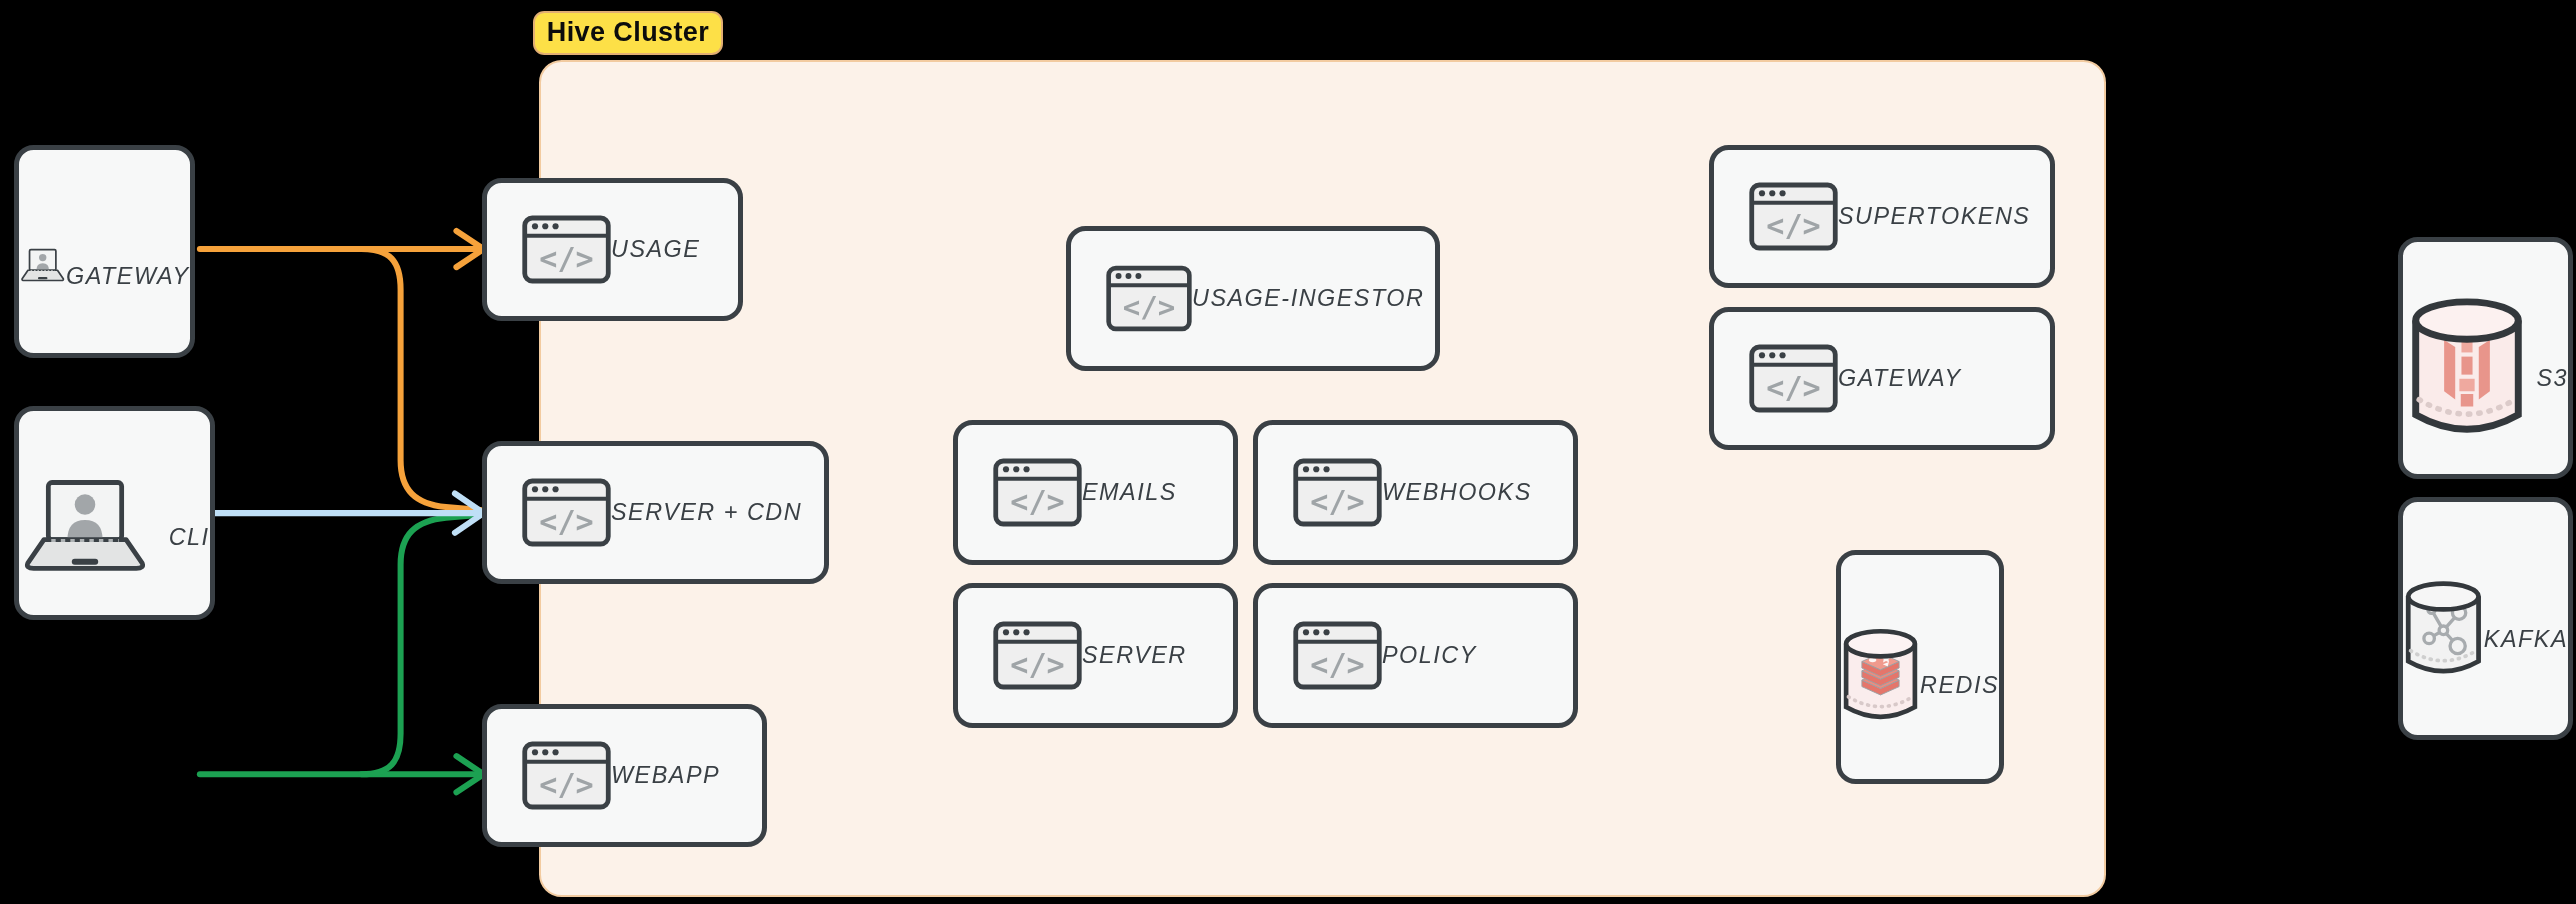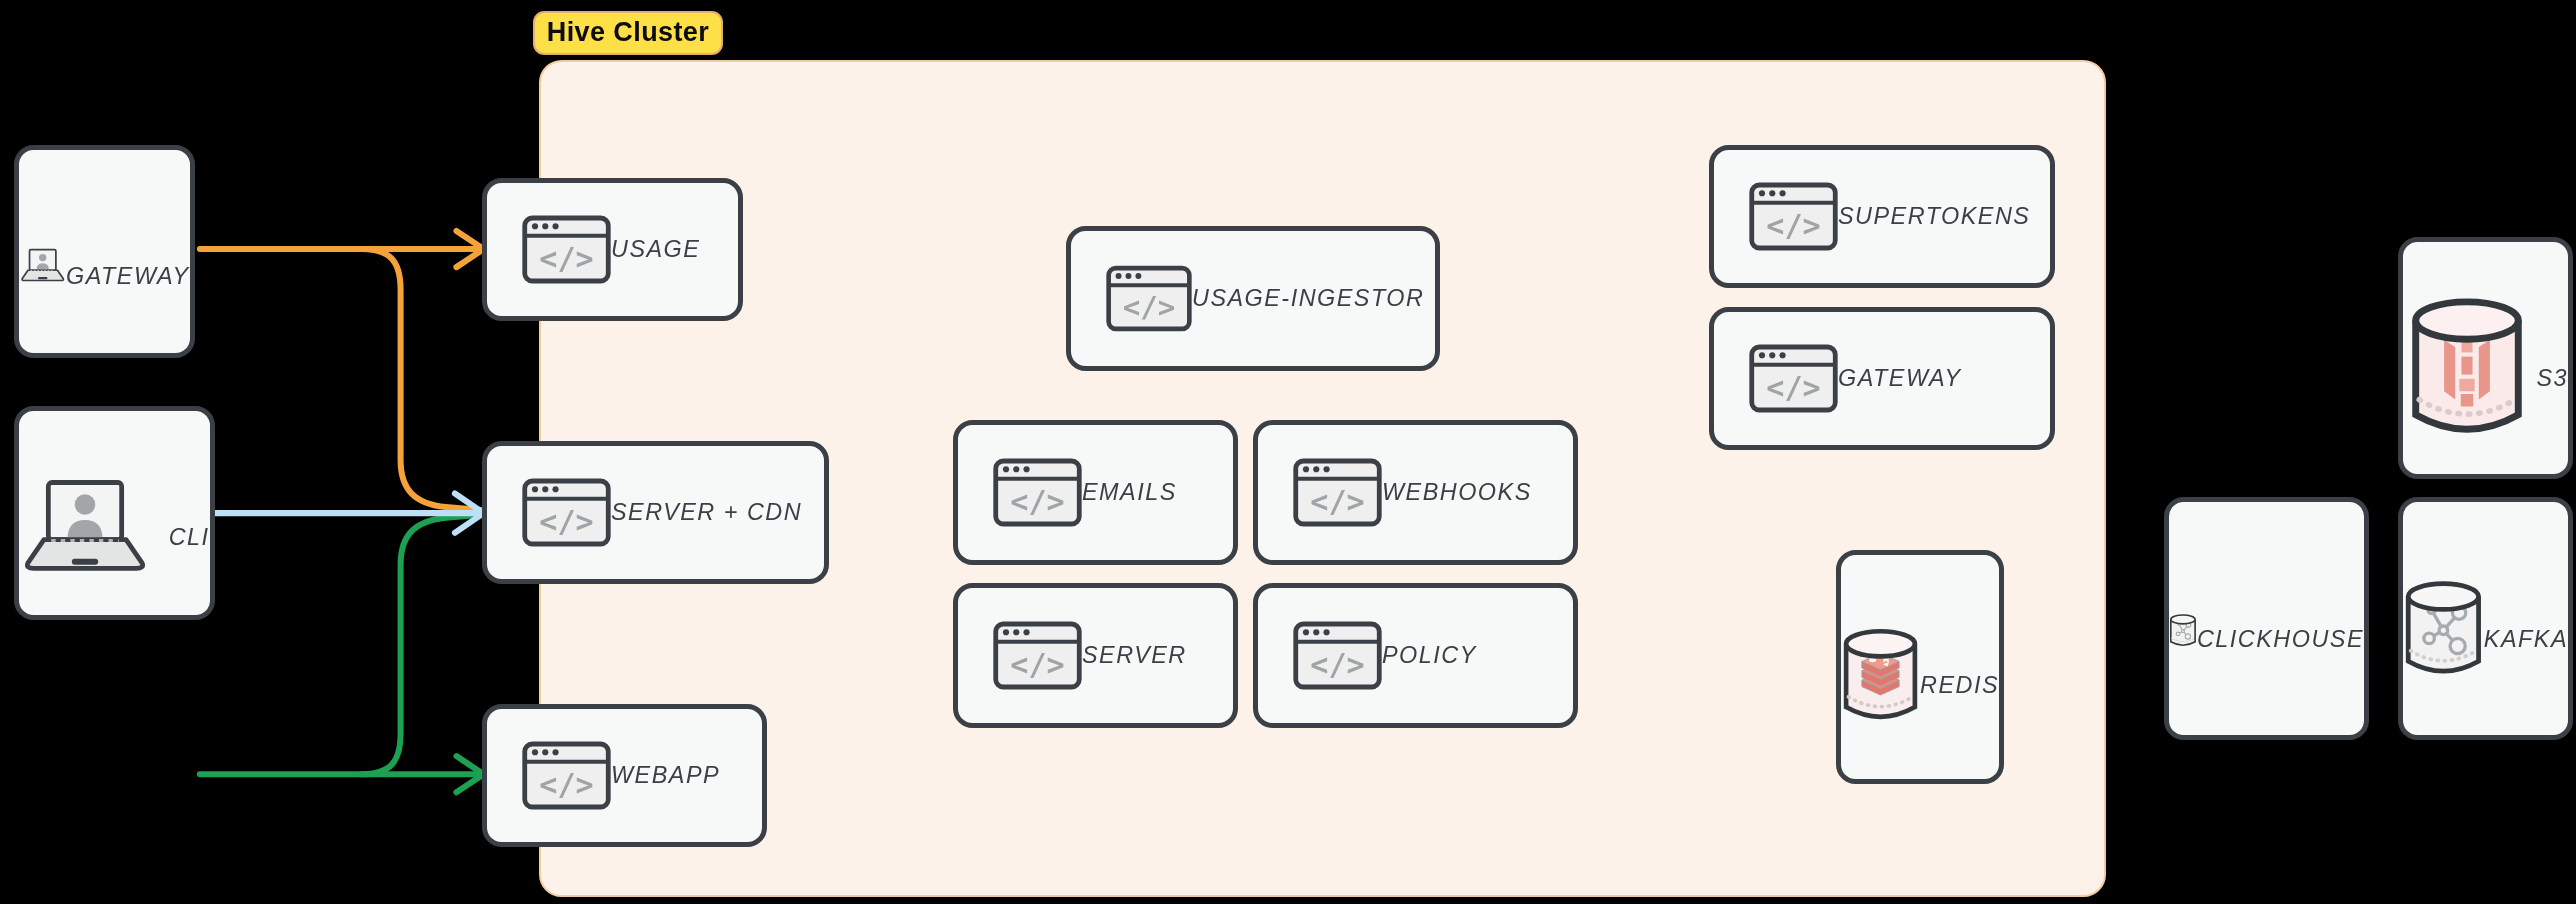--- a/index.html
+++ b/index.html
@@ -219,36 +219,20 @@
         <path d="M77 58 L93 58 L93 80 L77 80 Z" fill="#EFA99F"></path>
         <path d="M77 86 L93 86 L93 112 L77 112 Z" fill="#E8958B"></path>
         <path d="M74 118 L96 118 L96 136 L74 136 Z" fill="#EFA99F"></path>
         <path d="M76 140 L94 140 L94 158 L76 158 Z" fill="#E8958B"></path>
       </g>
       <ellipse cx="85" cy="34" rx="74" ry="27" fill="#FCF1F0" stroke="#33383C" stroke-width="10"></ellipse>
     </svg>
     <div class="lbl">S3</div>
   </div>
 
-  <div class="card col store" style="left:2164px;top:497px;width:205px;height:243px;">
-    <svg width="128" height="149" viewBox="0 0 170 215">
-      <path d="M11 34 V170 Q85 212 159 170 V34" fill="#F2F2F2" stroke="#33383C" stroke-width="10"></path>
-      <path d="M16 148 Q85 190 154 148" fill="none" stroke="#CFCFCF" stroke-width="8" stroke-dasharray="2 13" stroke-linecap="round"></path>
-      <g stroke="#A7ABAE" stroke-width="7" fill="#F2F2F2">
-        <path d="M85 105 L60 62 M85 105 L118 68 M85 105 L55 122 M85 105 L115 138" fill="none"></path>
-        <circle cx="60" cy="62" r="7.5"></circle>
-        <circle cx="118" cy="68" r="14"></circle>
-        <circle cx="55" cy="122" r="11"></circle>
-        <circle cx="115" cy="138" r="16"></circle>
-        <circle cx="85" cy="105" r="9"></circle>
-      </g>
-      <ellipse cx="85" cy="34" rx="74" ry="27" fill="#F6F6F6" stroke="#33383C" stroke-width="10"></ellipse>
-    </svg>
-    <div class="lbl">CLICKHOUSE</div>
-  </div>
 
   <div class="card col store" style="left:2398px;top:497px;width:175px;height:243px;">
     <svg width="128" height="149" viewBox="0 0 170 215">
       <path d="M11 34 V170 Q85 212 159 170 V34" fill="#F2F2F2" stroke="#33383C" stroke-width="10"></path>
       <path d="M16 148 Q85 190 154 148" fill="none" stroke="#CFCFCF" stroke-width="8" stroke-dasharray="2 13" stroke-linecap="round"></path>
       <g stroke="#A7ABAE" stroke-width="7" fill="#F2F2F2">
         <path d="M85 105 L60 62 M85 105 L118 68 M85 105 L55 122 M85 105 L115 138" fill="none"></path>
         <circle cx="60" cy="62" r="7.5"></circle>
         <circle cx="118" cy="68" r="14"></circle>
         <circle cx="55" cy="122" r="11"></circle>

